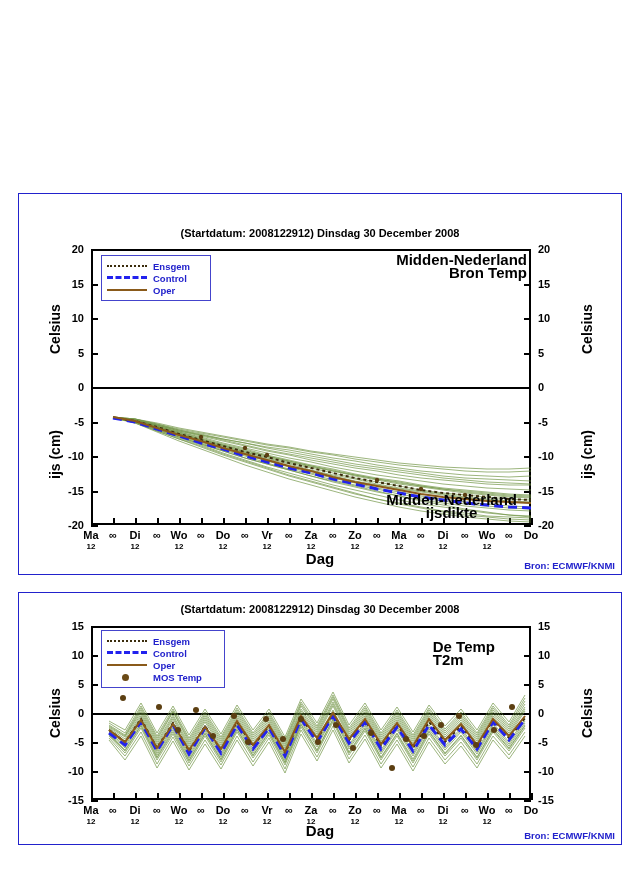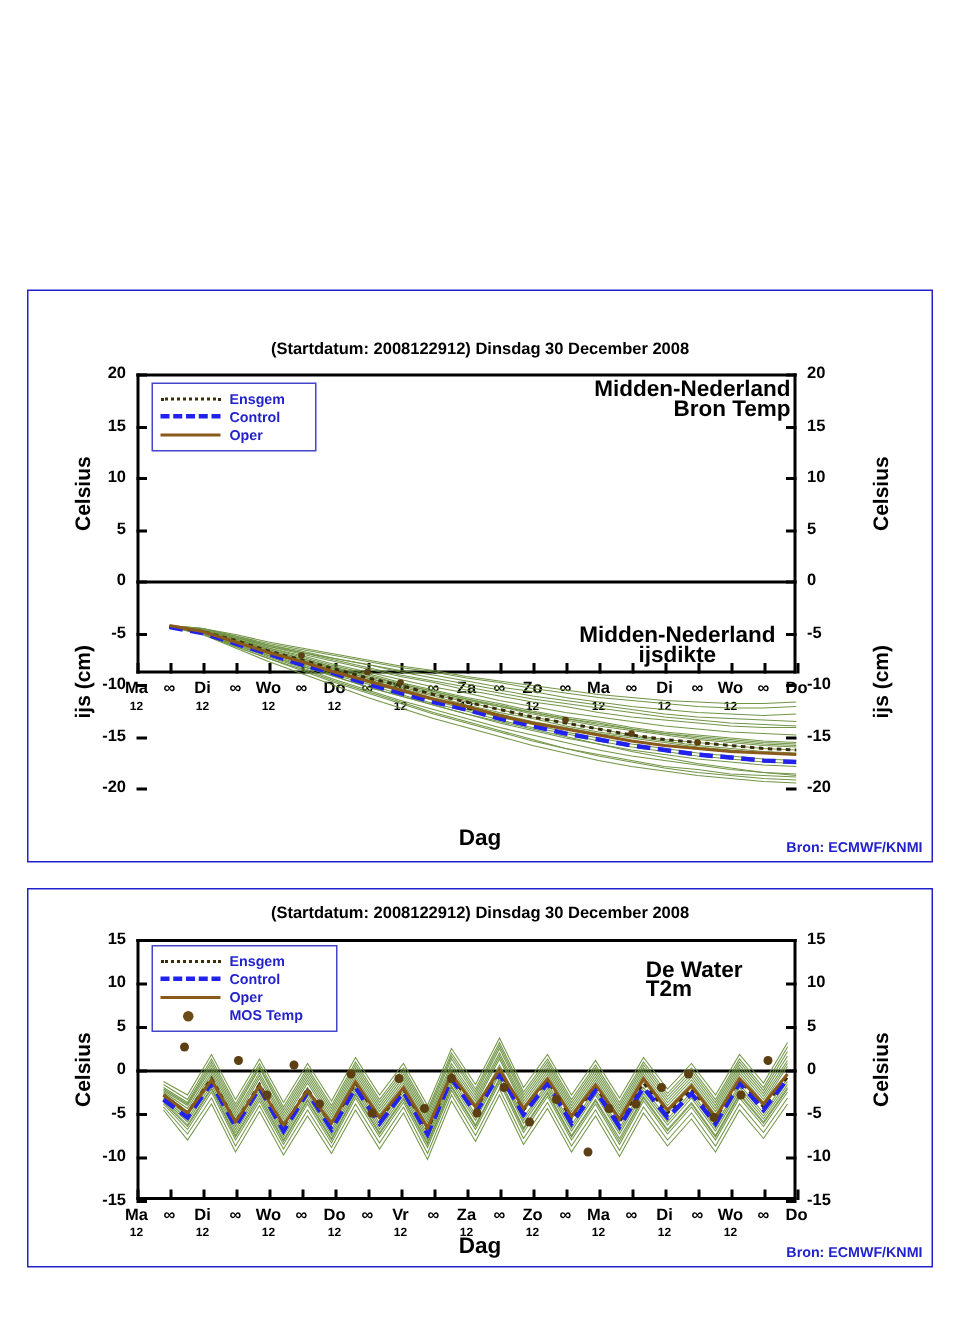--- a/index.html
+++ b/index.html
@@ -97,21 +97,21 @@
 </style>
 </head>
 <body>
 
 <div class="page">
 
   <div class="panel" id="panel-top">
 
     <div class="subtitle" style="top:33px;">(Startdatum: 2008122912)   Dinsdag  30 December  2008</div>
 
-    <div class="plot" id="plot-top" style="left:72px;top:55px;width:440px;height:200px;">
+    <div class="plot" id="plot-top" style="left:72px;top:55px;width:440px;height:276px;">
       <div class="frame"></div>
       <div class="axis-top"></div>
 
       <div class="zeroline" style="top:138px;"></div>
 
       <div class="tickmark left" style="top:0px;"></div>
         <div class="ytick left" style="top:-5px;">20</div>
       <div class="tickmark right" style="top:0px;"></div>
         <div class="ytick right" style="top:-5px;">20</div>
 
@@ -440,21 +440,21 @@
         </div>
         <div class="legend-row">
           <span class="legend-key">
               <span class="key-mos"></span>
             </span>
           <span class="legend-label">MOS Temp</span>
         </div>
       </div>
 
       <div class="corner-label" style="right:36px;top:14px;text-align:left;">
-        <div>De Water</div>
+        <div>De Temp</div>
         <div>T2m</div>
       </div>
     </div>
 
     <div class="ylabel" style="left:28px;top:145px;">Celsius</div>
     <div class="ylabel" style="left:560px;top:145px;">Celsius</div>
     <div class="xlabel" style="top:229px;">Dag</div>
 
     <div class="source">Bron: ECMWF/KNMI</div>
   </div>

